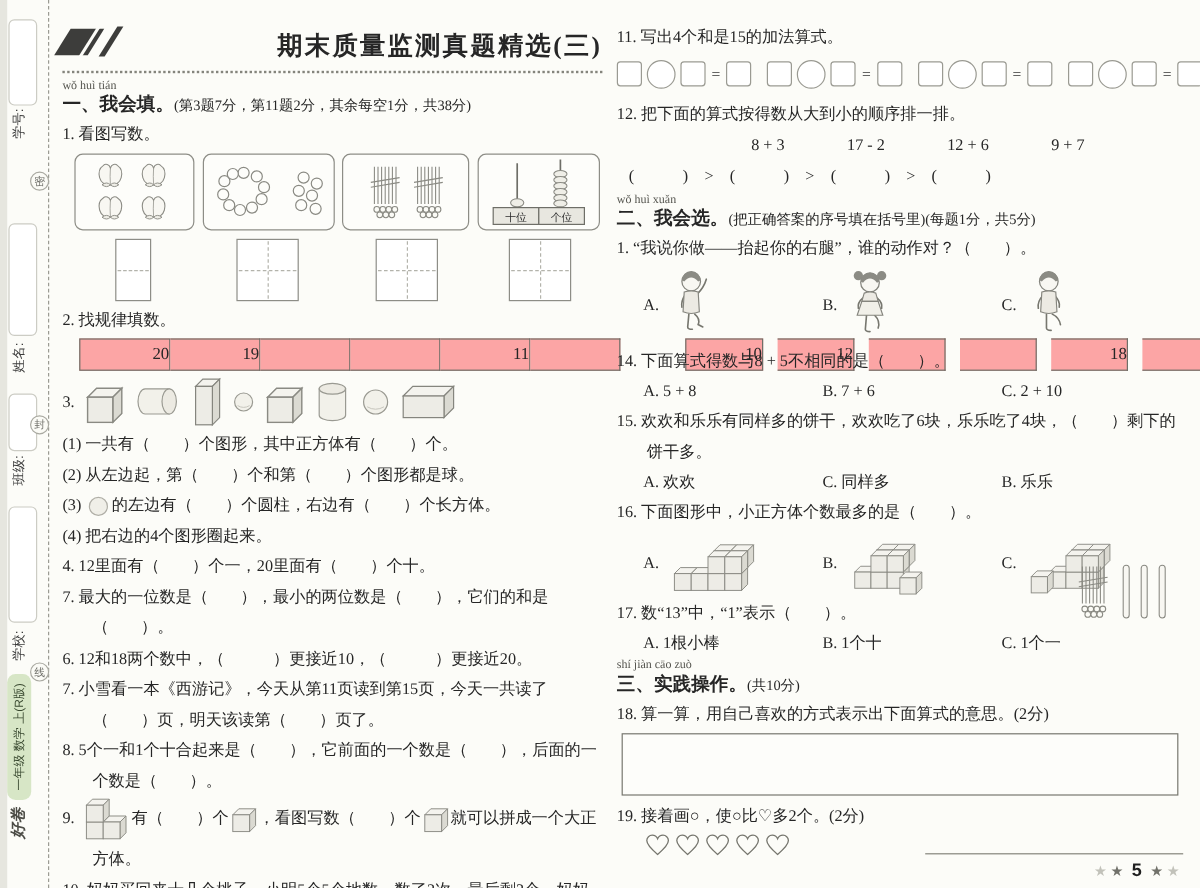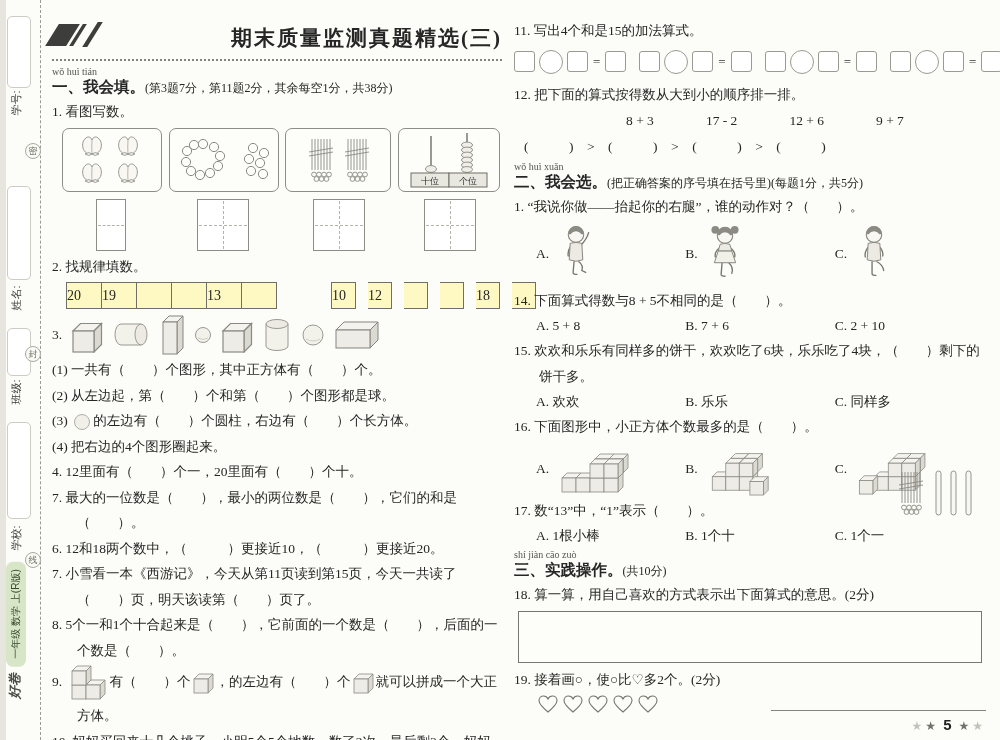--- a/index.html
+++ b/index.html
@@ -54,21 +54,21 @@
   .anscell { display:flex; justify-content:center; }
   .ansbox { position:relative; border:1.3px solid #8d8d86; background:#fff; }
   .ansbox.narrow { width:28px; height:50px; }
   .ansbox.square { width:50px; height:50px; }
   .hmid { position:absolute; left:1px; right:1px; top:50%; border-top:1px dashed #b3b3ab; }
   .vmid { position:absolute; top:1px; bottom:1px; left:50%; border-left:1px dashed #b3b3ab; }
 
   
   .tables { display:flex; gap:42px; margin:3px 0 5px 14px; }
   .ntable { display:flex; }
-  .ncell { height:25px; border:1px solid #6f6f68; border-left:none; text-align:left; font-size:14px; line-height:25px; background:#fef9c3; }
+  .ncell { height:25px; border:1px solid #6f6f68; border-left:none; text-align:right; font-size:14px; line-height:25px; background:#fca5a5;padding-left:40px; }
   .ncell:first-child { border-left:1px solid #6f6f68; }
   .t1 .ncell { width:34px; } .t2 .ncell { width:23px;margin-left:12px; }
 
   
   .q3row { display:flex; align-items:center; gap:9px; margin:3px 0 1px; font-size:13.5px; }
   .q3row svg { flex:none; }
 
   svg.inline { vertical-align:middle; margin:0 2px; }
 
   
@@ -253,21 +253,21 @@
         </div>
     </div>
 
     <p class="q">2. 找规律填数。</p>
     <div class="tables">
       <div class="ntable t1">
         <div class="ncell">20</div>
         <div class="ncell">19</div>
         <div class="ncell"></div>
         <div class="ncell"></div>
-        <div class="ncell">13</div>
+        <div class="ncell">11</div>
         <div class="ncell"></div>
       </div>
       <div class="ntable t2">
         <div class="ncell">10</div>
         <div class="ncell">12</div>
         <div class="ncell"></div>
         <div class="ncell"></div>
         <div class="ncell">18</div>
         <div class="ncell"></div>
       </div>
@@ -323,21 +323,21 @@
     <p class="q">7. 小雪看一本《西游记》，今天从第11页读到第15页，今天一共读了（　　）页，明天该读第（　　）页了。</p>
     <p class="q">8. 5个一和1个十合起来是（　　），它前面的一个数是（　　），后面的一个数是（　　）。</p>
 
     <p class="q"><span>9.</span>
       <svg class="inline" width="40" height="40" viewBox="0 0 40 40">
         <use href="#cu" x="4" y="22"></use>
           <use href="#cu" x="18" y="22"></use>
           <use href="#cu" x="4" y="8"></use>
       </svg><span>有（　　）个</span><svg class="inline" width="21" height="21" viewBox="0 0 21 21">
           <use href="#cu" x="1" y="6"></use>
-        </svg><span>，的左边有（　　）个</span><svg class="inline" width="21" height="21" viewBox="0 0 21 21">
+        </svg><span>，看图写数（　　）个</span><svg class="inline" width="21" height="21" viewBox="0 0 21 21">
           <use href="#cu" x="1" y="6"></use>
         </svg><span>就可以拼成一个大正方体。</span></p>
 
     <p class="q">10. 妈妈买回来十几个桃子，小明5个5个地数，数了2次，最后剩3个，妈妈买回来（　　）个桃子。</p>
   </div>
 
   <div class="col-r">
     <p class="q">11. 写出4个和是15的加法算式。</p>
     <div class="eqrow">
       <div class="eqgrp">
@@ -436,22 +436,22 @@
     <p class="q">14. 下面算式得数与8 + 5不相同的是（　　）。</p>
     <p class="optrow">
       <span>A. 5 + 8</span>
       <span>B. 7 + 6</span>
       <span>C. 2 + 10</span>
     </p>
 
     <p class="q">15. 欢欢和乐乐有同样多的饼干，欢欢吃了6块，乐乐吃了4块，（　　）剩下的饼干多。</p>
     <p class="optrow">
       <span>A. 欢欢</span>
+      <span>C. 同样多</span>
       <span>B. 乐乐</span>
-      <span>C. 同样多</span>
     </p>
 
     <p class="q">16. 下面图形中，小正方体个数最多的是（　　）。</p>
     <div class="figrow">
       <div class="fig-opt">
         <span>A.</span>
         <svg width="84" height="54" viewBox="0 0 84 54">
           <use href="#cu" x="6" y="36"></use>
             <use href="#cu" x="20" y="36"></use>
             <use href="#cu" x="34" y="36"></use>

